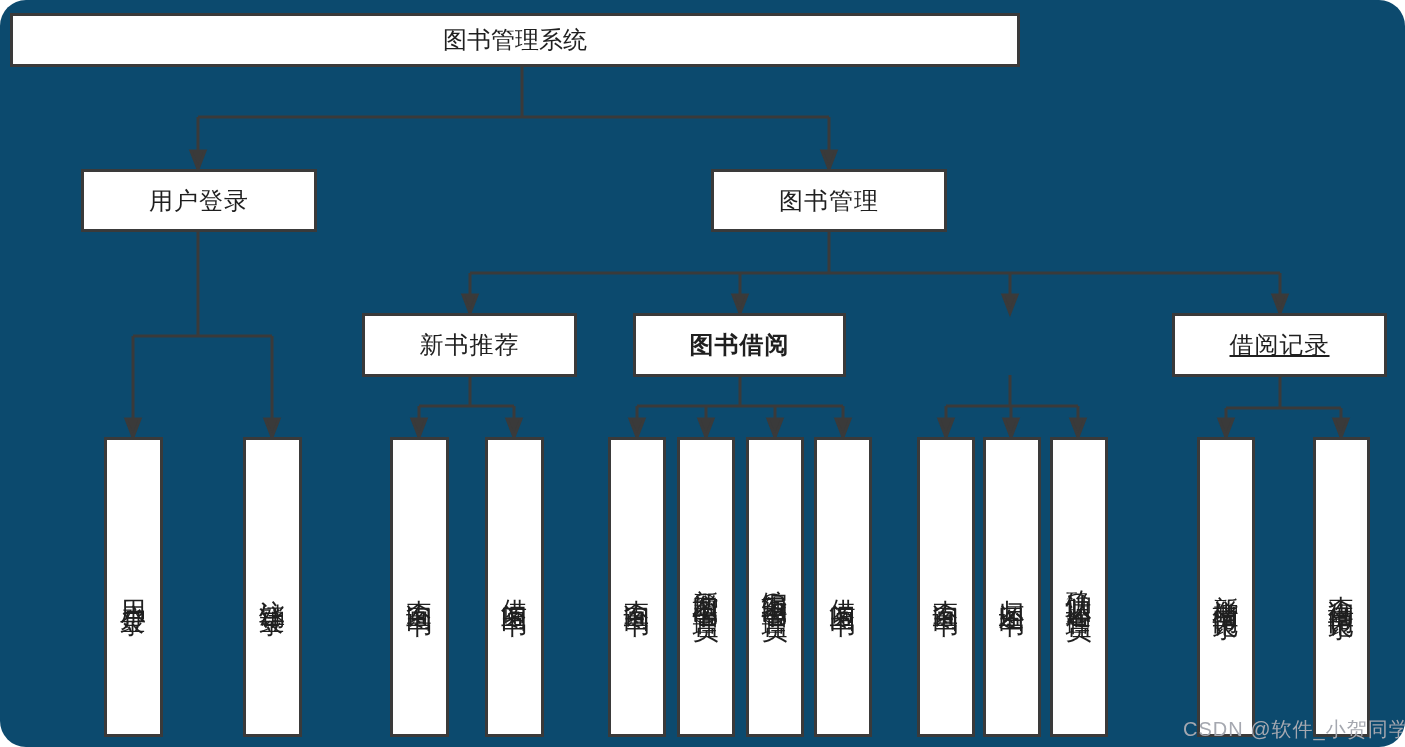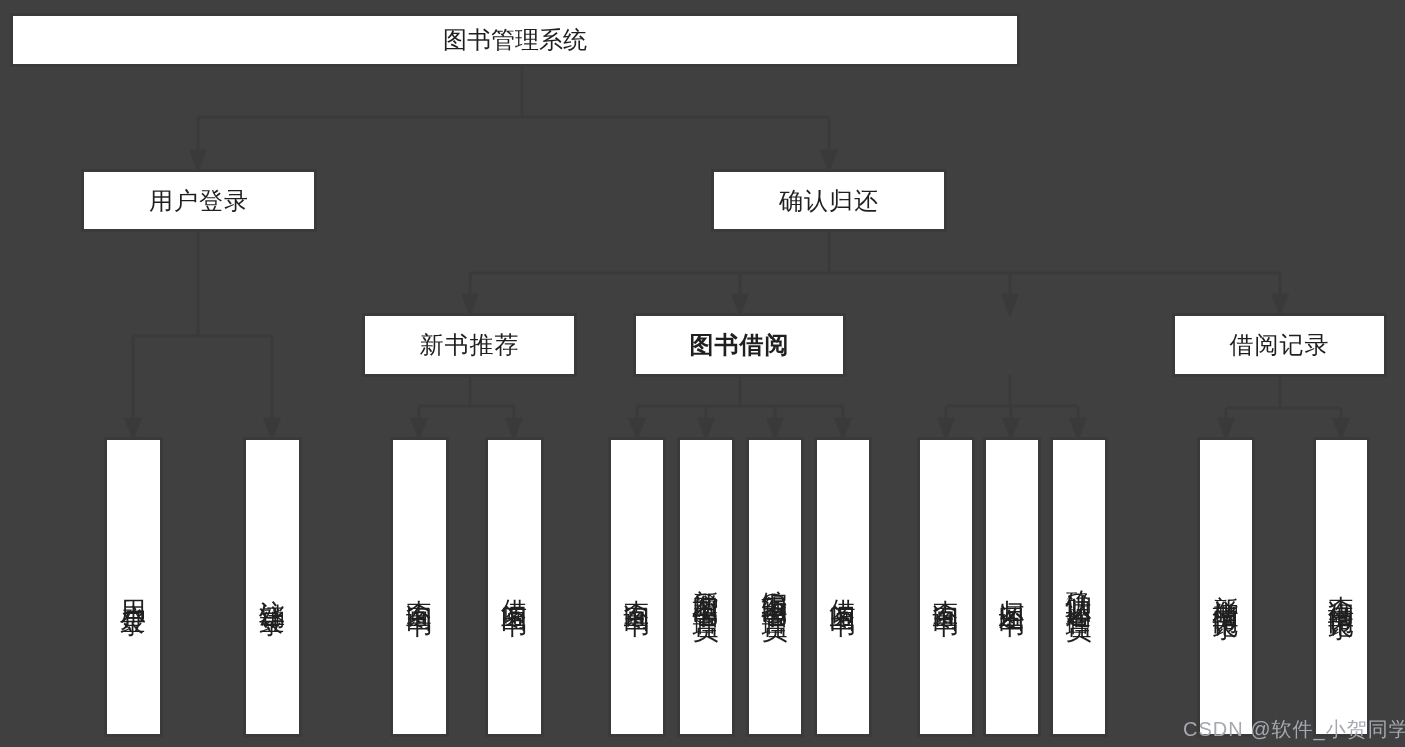--- a/index.html
+++ b/index.html
@@ -5,23 +5,24 @@
   html, body {
     margin: 0;
     padding: 0;
     background: #ffffff;
     font-family: "Liberation Sans", "DejaVu Sans", sans-serif;
   }
   #canvas {
     position: relative;
     width: 1405px;
     height: 747px;
-    background: #404040;
+    background: #0c4a6e;
     overflow: hidden;
     color: #1f1f1f;
+    border-radius: 26px;
   }
   #wires {
     position: absolute;
     left: 0;
     top: 0;
     width: 1405px;
     height: 747px;
     pointer-events: none;
   }
   .box {
@@ -152,30 +153,30 @@
   </svg>
 
   <div class="box root">
     <span>图书管理系统</span>
   </div>
 
   <div class="box hbox" style="left:81px; top:169px; width:236px; height:63px;">
     <span>用户登录</span>
   </div>
   <div class="box hbox" style="left:711px; top:169px; width:236px; height:63px;">
-    <span>确认归还</span>
+    <span>图书管理</span>
   </div>
 
   <div class="box hbox" style="left:362px; top:313px; width:215px; height:64px;">
     <span>新书推荐</span>
   </div>
   <div class="box hbox" style="left:633px; top:313px; width:213px; height:64px;font-weight:bold;">
     <span>图书借阅</span>
   </div>
-  <div class="box hbox" style="left:1172px; top:313px; width:215px; height:64px;">
+  <div class="box hbox" style="left:1172px; top:313px; width:215px; height:64px;text-decoration:underline;">
     <span>借阅记录</span>
   </div>
 
   <div class="box vbox" style="left:104px;">
     <span class="vtext">用户登录</span>
   </div>
   <div class="box vbox" style="left:243px;">
     <span class="vtext">注销登录</span>
   </div>
 

